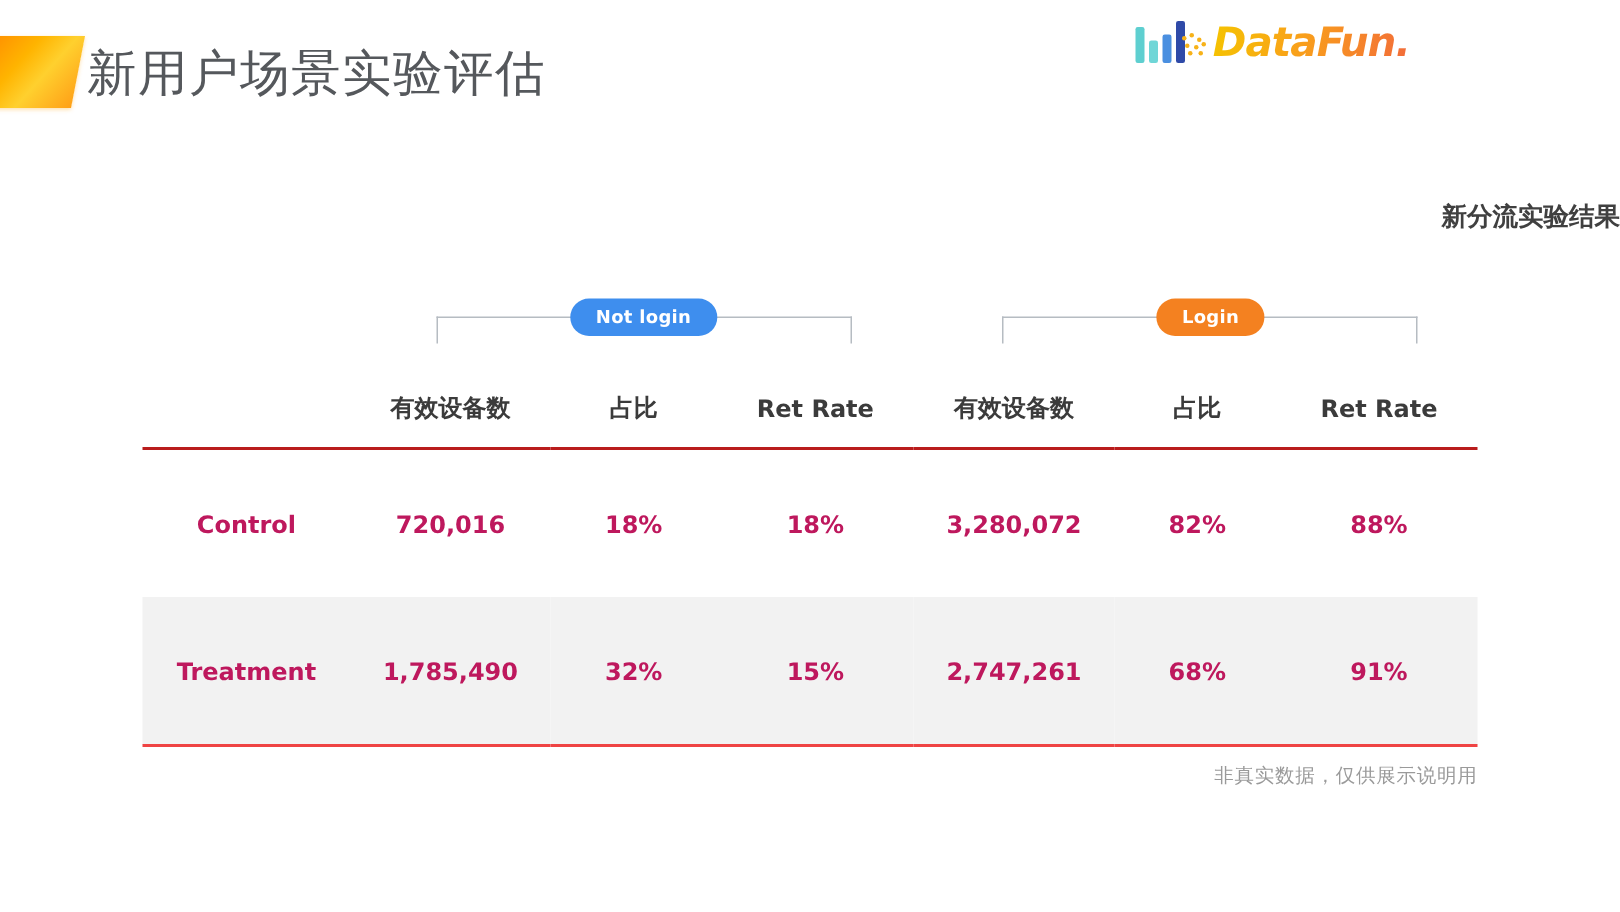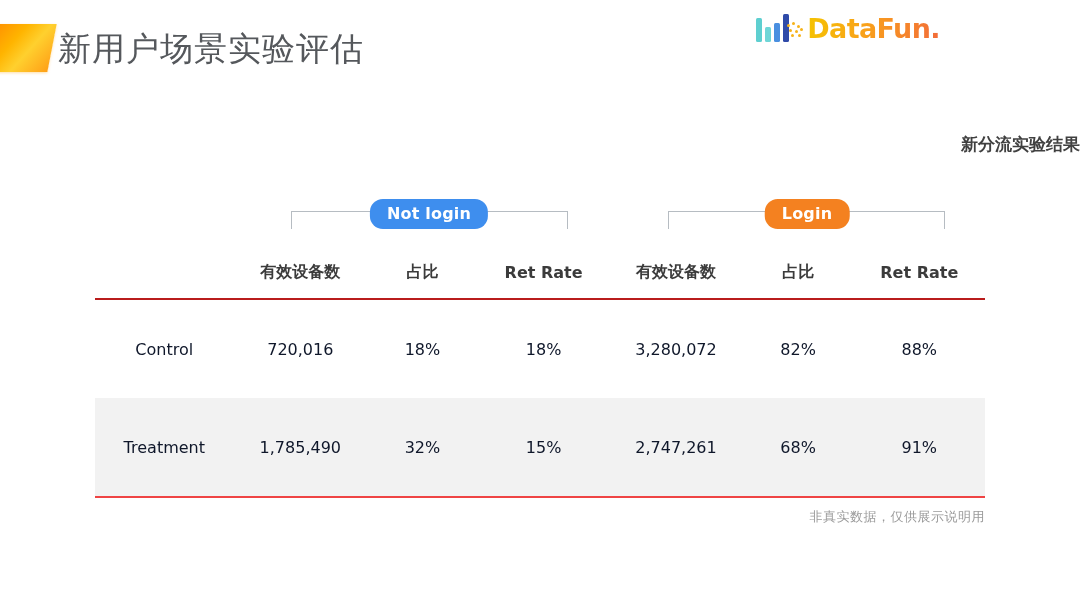--- a/index.html
+++ b/index.html
@@ -65,20 +65,21 @@
     width: 6px;
     border-radius: 1.5px;
   }
   .bar1 { height: 24px; background: #5ecfd0; }
   .bar2 { height: 15px; background: #6fd6d7; }
   .bar3 { height: 19px; background: #4a8fe0; }
   .bar4 { height: 28px; background: #2f4aa8; }
 
   .brand-name {
     font-size: 27px;
+    font-style: italic;
     font-weight: bold;
     letter-spacing: -0.6px;
     background: linear-gradient(100deg, #f5c400 0%, #f9a01b 45%, #f26b3a 100%);
     -webkit-background-clip: text;
     background-clip: text;
     color: transparent;
     -webkit-text-fill-color: transparent;
     font-family: "DejaVu Sans", "Liberation Sans", sans-serif;
     position: relative;
   }
@@ -135,21 +136,21 @@
   .group.g-notlogin { left: 196px; width: 277px; }
   .group.g-login    { left: 573px; width: 277px; }
 
   .badge {
     position: absolute;
     top: 9px;
     transform: translateX(-50%);
     padding: 5px 17px 6px;
     border-radius: 13px;
     color: #ffffff;
-    font-size: 16px;
+    font-size: 12px;
     font-weight: bold;
     white-space: nowrap;
     font-family: "DejaVu Sans", "Liberation Sans", sans-serif;
     letter-spacing: 0.2px;
   }
   .badge.b-notlogin { left: 334px; background: #3e8eee; }
   .badge.b-login    { left: 712px; background: #f48120; text-align: center; }
 
   
   table.result {
@@ -171,22 +172,22 @@
     color: #3b3b3b;
     height: 52px;
     vertical-align: middle;
   }
   thead tr.head-row {
     border-bottom: 2px solid #b91c1c;
   }
   table.result td {
     height: 98px;
     vertical-align: middle;
-    font-weight: normal;
-    color: #0f172a;
+    font-weight: bold;
+    color: #be185d;
   }
   tbody tr.row-alt {
     background: #f2f2f2;
   }
   tbody tr.row-last {
     border-bottom: 2px solid #ef4444;
   }
   .col-label { width: 135px; }
   .col-num   { width: 130px; }
   .col-pct   { width: 108px; }

